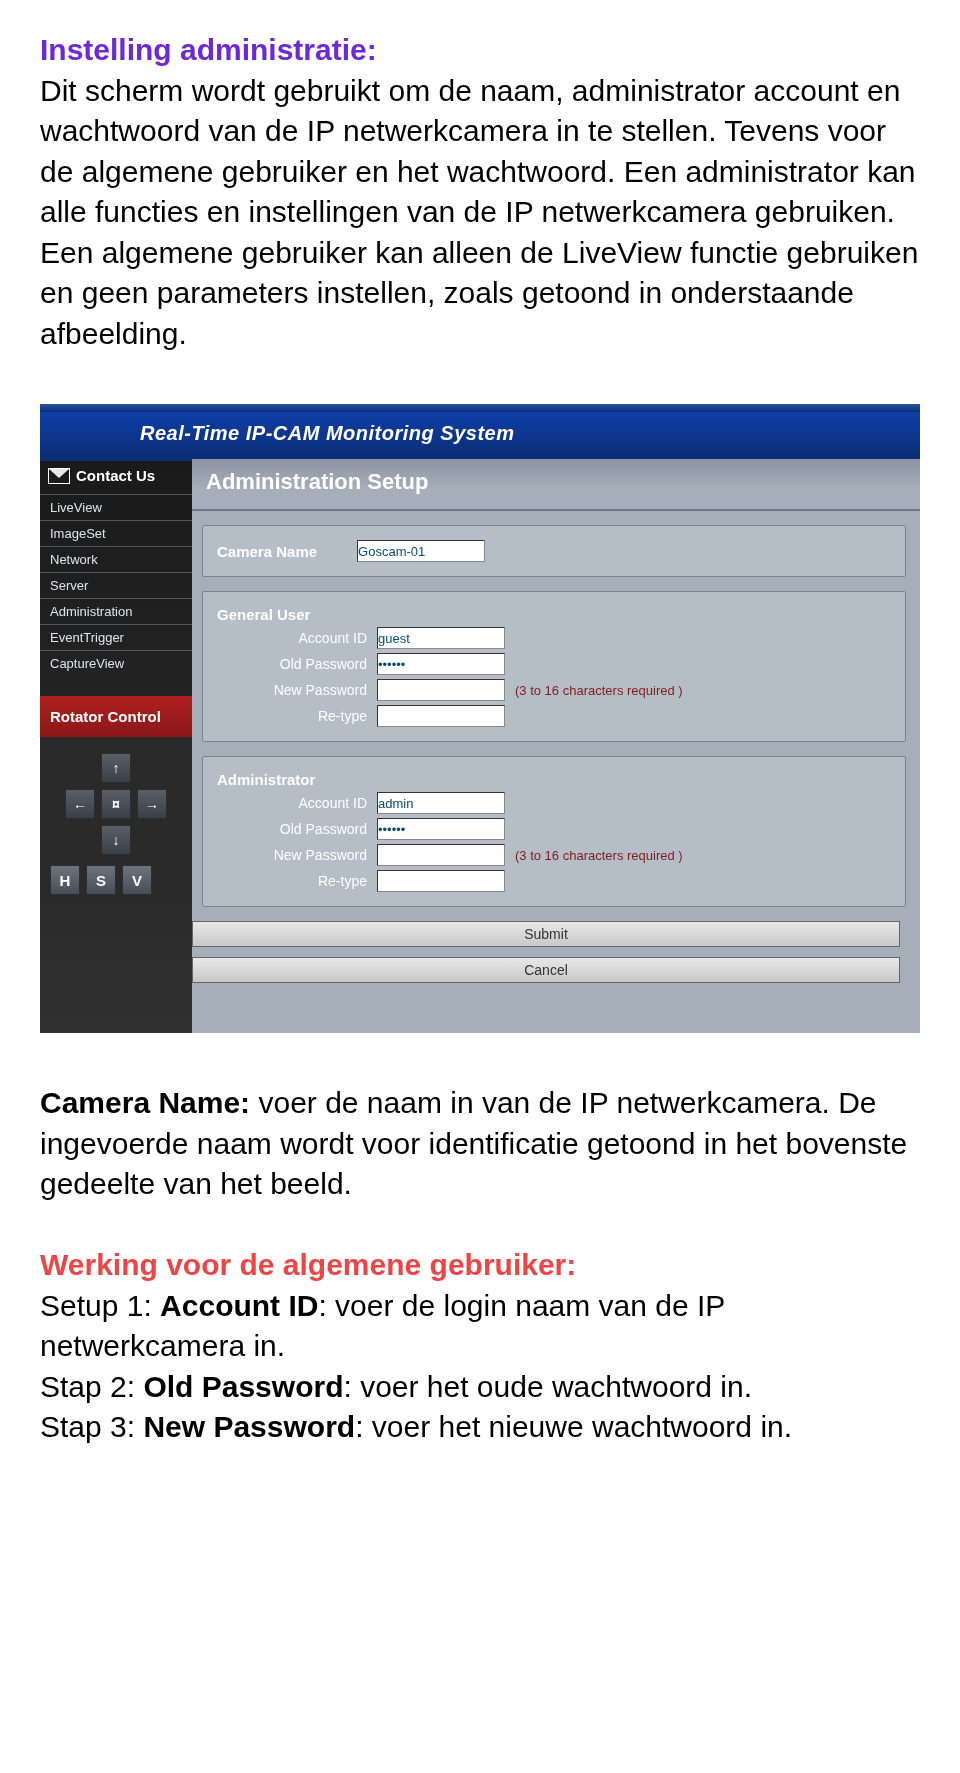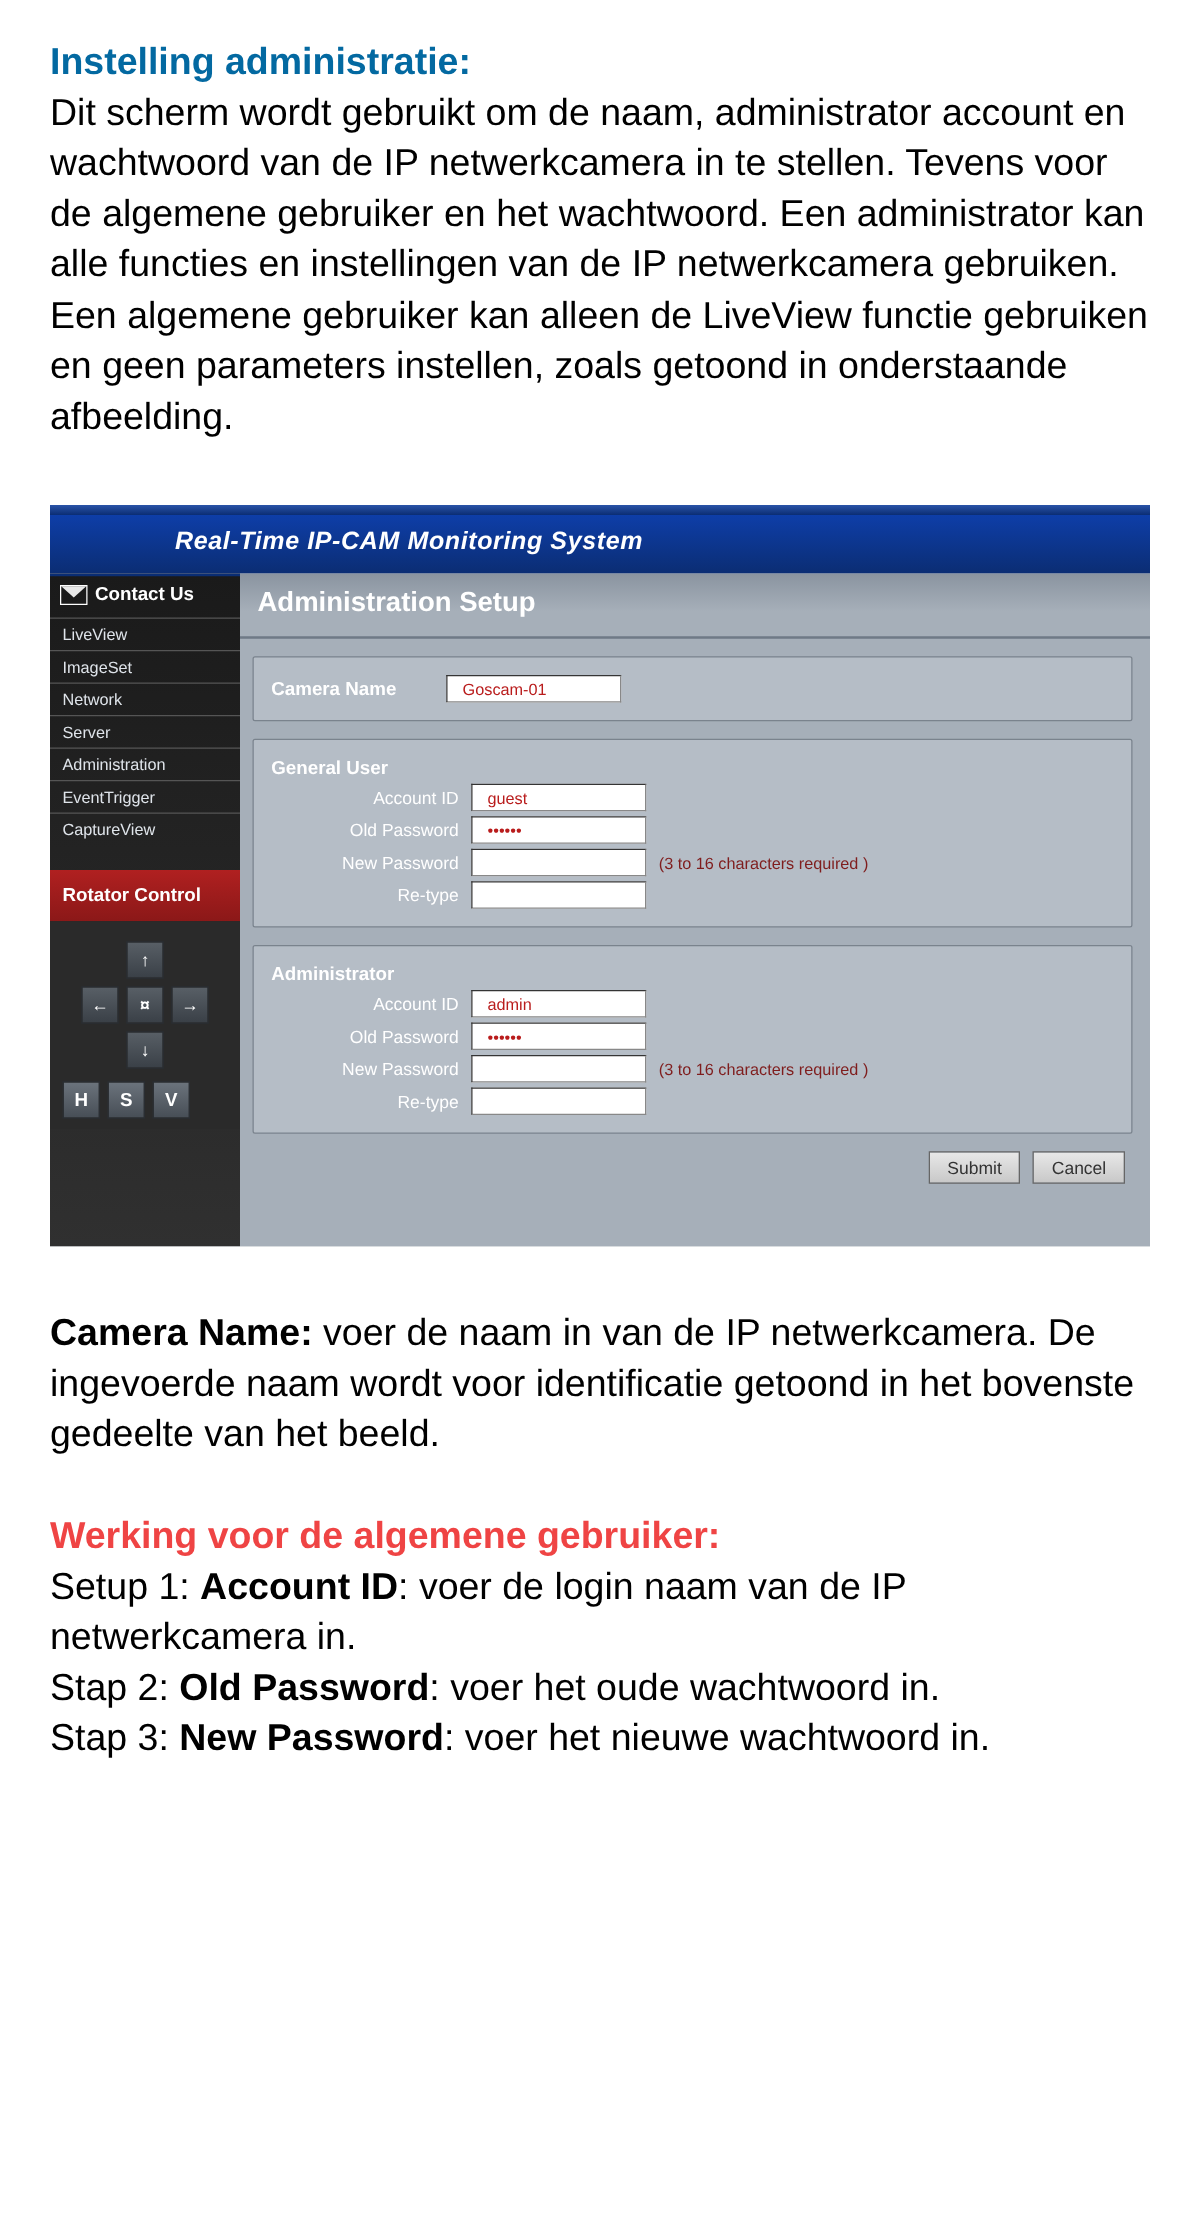--- a/index.html
+++ b/index.html
@@ -7,21 +7,21 @@
     font-family: Arial, Helvetica, sans-serif;
     background: #fff;
     width: 960px;
   }
   .doc-text {
     padding: 30px 40px 20px 40px;
     font-size: 30px;
     line-height: 1.35;
     color: #000;
   }
-  .doc-text .blue { color: #0369a1; font-weight: bold; }
+  .doc-text .blue { color: #6d28d9; font-weight: bold; }
   .doc-text p { margin-bottom: 0; }
   .doc-text .justify { text-align: justify; }
 
   
   .shot {
     margin: 30px 40px 30px 40px;
     background: #fff;
   }
   .shot-borderbar {
     height: 8px;
@@ -136,27 +136,28 @@
     font-size:14px; color:#fff;
   }
   .field-label {
     width: 160px;
     text-align: right;
     padding-right: 10px;
   }
   .field-label.bold { font-weight:bold; font-size:15px; text-align:left; width:auto; }
   .field-input {
     background:#fff; border:1px inset #888;
-    height:22px; width:140px;
-    font-size:13px; padding: 2px 12px; color:#b91c1c;
+    height:22px; width:128px;
+    font-size:13px; padding: 2px 0; color:#0c4a6e;
   }
   .hint { color:#7f1d1d; font-size:13px; margin-left:10px; }
   .action-row {
     display:flex; justify-content:flex-end; gap:10px;
     padding: 14px 20px 0 0;
+    flex-direction: column;
   }
   .action-btn {
     background: linear-gradient(to bottom, #e8e8e8, #c8c8c8);
     border:1px solid #666;
     padding: 4px 14px;
     font-size:14px; color:#333;
     cursor:pointer;
   }
 
   .bottom-text {

